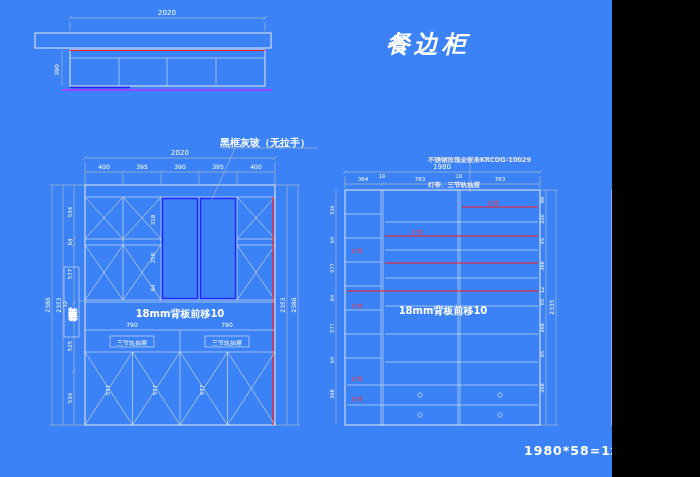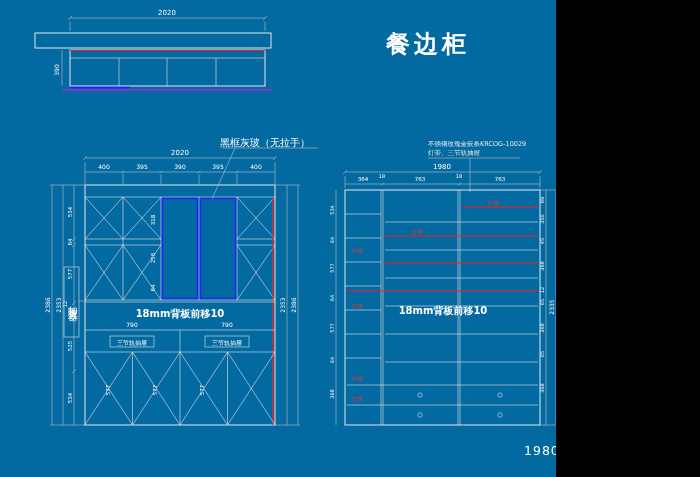--- a/index.html
+++ b/index.html
@@ -1,25 +1,25 @@
 <!DOCTYPE html>
 <html><head>
 <meta charset="utf-8">
 <style>
   html,body{margin:0;padding:0;background:#000;}
-  .canvas{position:relative;width:556px;height:477px;background:#0369a1;overflow:hidden;
+  .canvas{position:relative;width:612px;height:477px;background:#3b82f6;overflow:hidden;
           font-family:"DejaVu Sans",sans-serif;}
   .canvas svg{position:absolute;left:0;top:0;}
-  .ov{position:absolute;color:#fff;white-space:nowrap;}
-  .title{left:386px;top:28px;font-size:24px;font-weight:600;letter-spacing:4px;}
+  .ov{position:absolute;color:#fff;white-space:nowrap;font-weight:bold;}
+  .title{left:386px;top:28px;font-size:24px;font-weight:600;letter-spacing:4px;font-style:italic;}
   .glass-label{left:220px;top:136px;font-size:10px;}
   .straightener{left:64px;top:269px;width:15px;height:66px;font-size:9.5px;
       writing-mode:vertical-rl;text-orientation:upright;letter-spacing:2px;text-align:center;}
   .hw-note{left:428px;top:140px;font-size:6.5px;line-height:1.35;color:#e8e8e8;}
-  .hw-note span{display:block;}
+  .hw-note span{display:block;margin-top:16px;}
   .footer-note{left:524px;top:443px;font-size:12.5px;letter-spacing:1px;}
   
   .w{stroke:#e8e8e8;stroke-width:1;fill:none;}
   .w2{stroke:#e8e8e8;stroke-width:0.6;fill:none;}
   .dim{stroke:#bfbfbf;stroke-width:0.6;fill:none;}
   .r{stroke:#ff1a1a;stroke-width:1.2;fill:none;}
   .b{stroke:#2222ff;stroke-width:1.4;fill:none;}
   .m{stroke:#ff00ff;stroke-width:1.2;fill:none;}
   text{fill:#fff;font-family:"DejaVu Sans",sans-serif;}
   .t6{font-size:6px;} .t7{font-size:7px;} .t5{font-size:5.5px;} .t5s{font-size:5px;}

